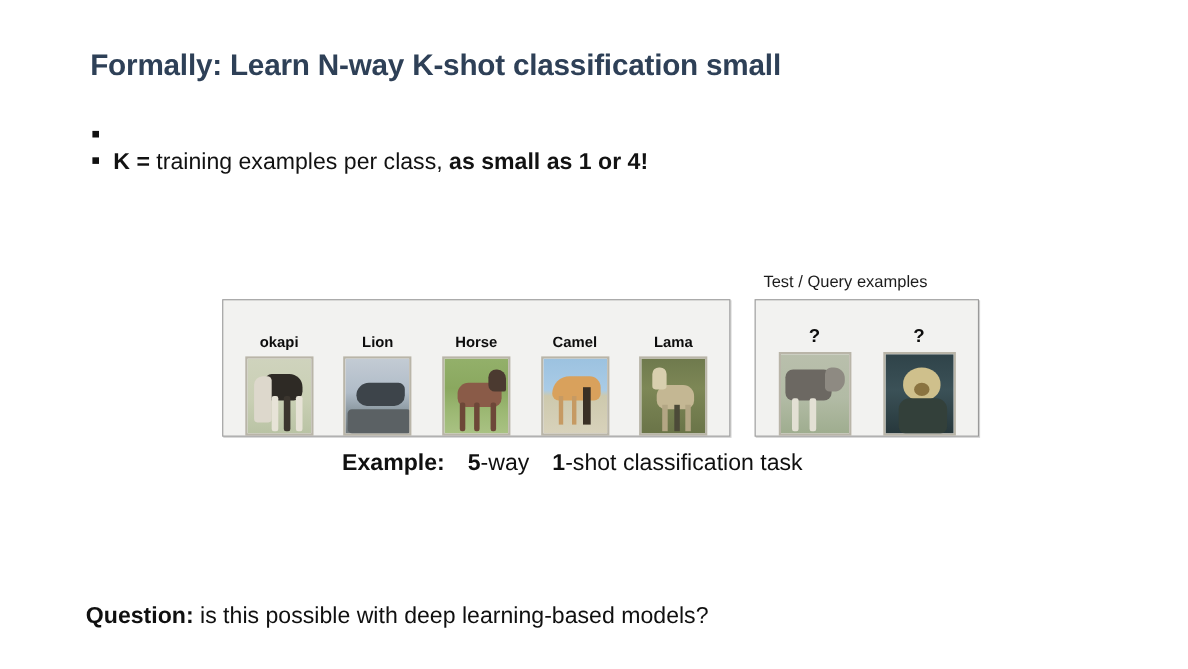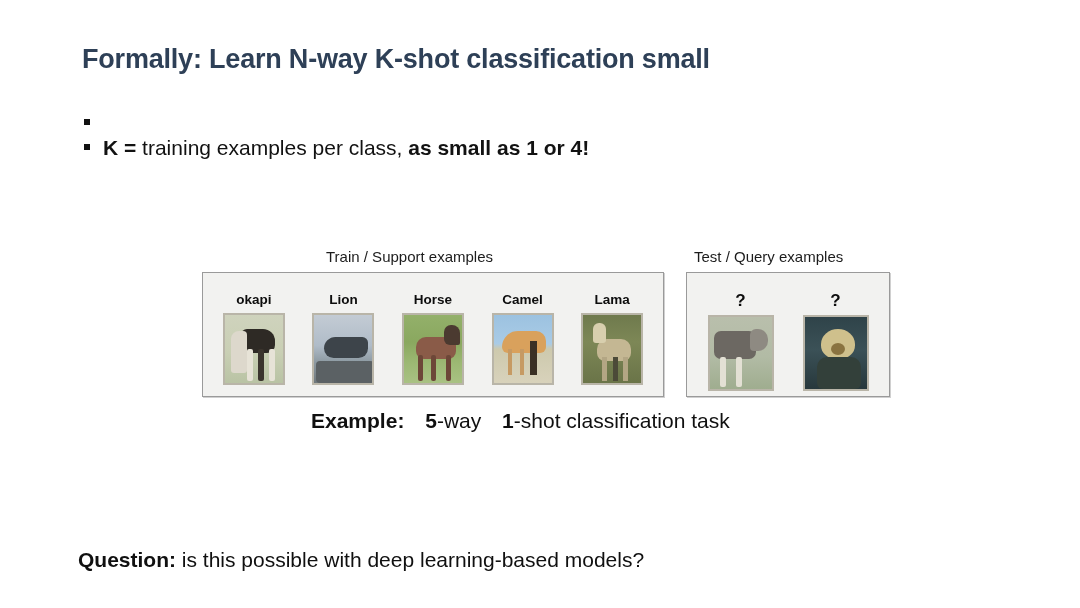--- a/index.html
+++ b/index.html
@@ -91,21 +91,21 @@
   .panel-query {
     left: 686px;
     top: 26px;
     width: 204px;
     height: 125px;
   }
 
   .cards {
     display: flex;
     height: 100%;
-    align-items: flex-start;
+    align-items: flex-end;
     justify-content: space-around;
     padding: 19px 6px 0 6px;
   }
   .card {
     display: flex;
     flex-direction: column;
     align-items: center;
     width: 70px;
   }
   .card-label {
@@ -283,21 +283,20 @@
     <span class="bullet-marker"></span>
   </li>
   <li class="bullet-row">
     <span class="bullet-marker"></span>
     <span class="bullet-text"><strong>K = </strong><span>training examples per class, </span><strong>as small as 1 or 4!</strong></span>
   </li>
 </ul>
 
 <div class="figure">
 
-  <div class="panel-caption caption-support">Train / Support examples</div>
   <div class="panel-caption caption-query">Test / Query examples</div>
 
   <div class="panel panel-support">
     <div class="cards">
 
       <div class="card">
         <div class="card-label">okapi</div>
         <div class="thumb">
           <div class="art art-okapi">
             <div class="okapi-legs">

